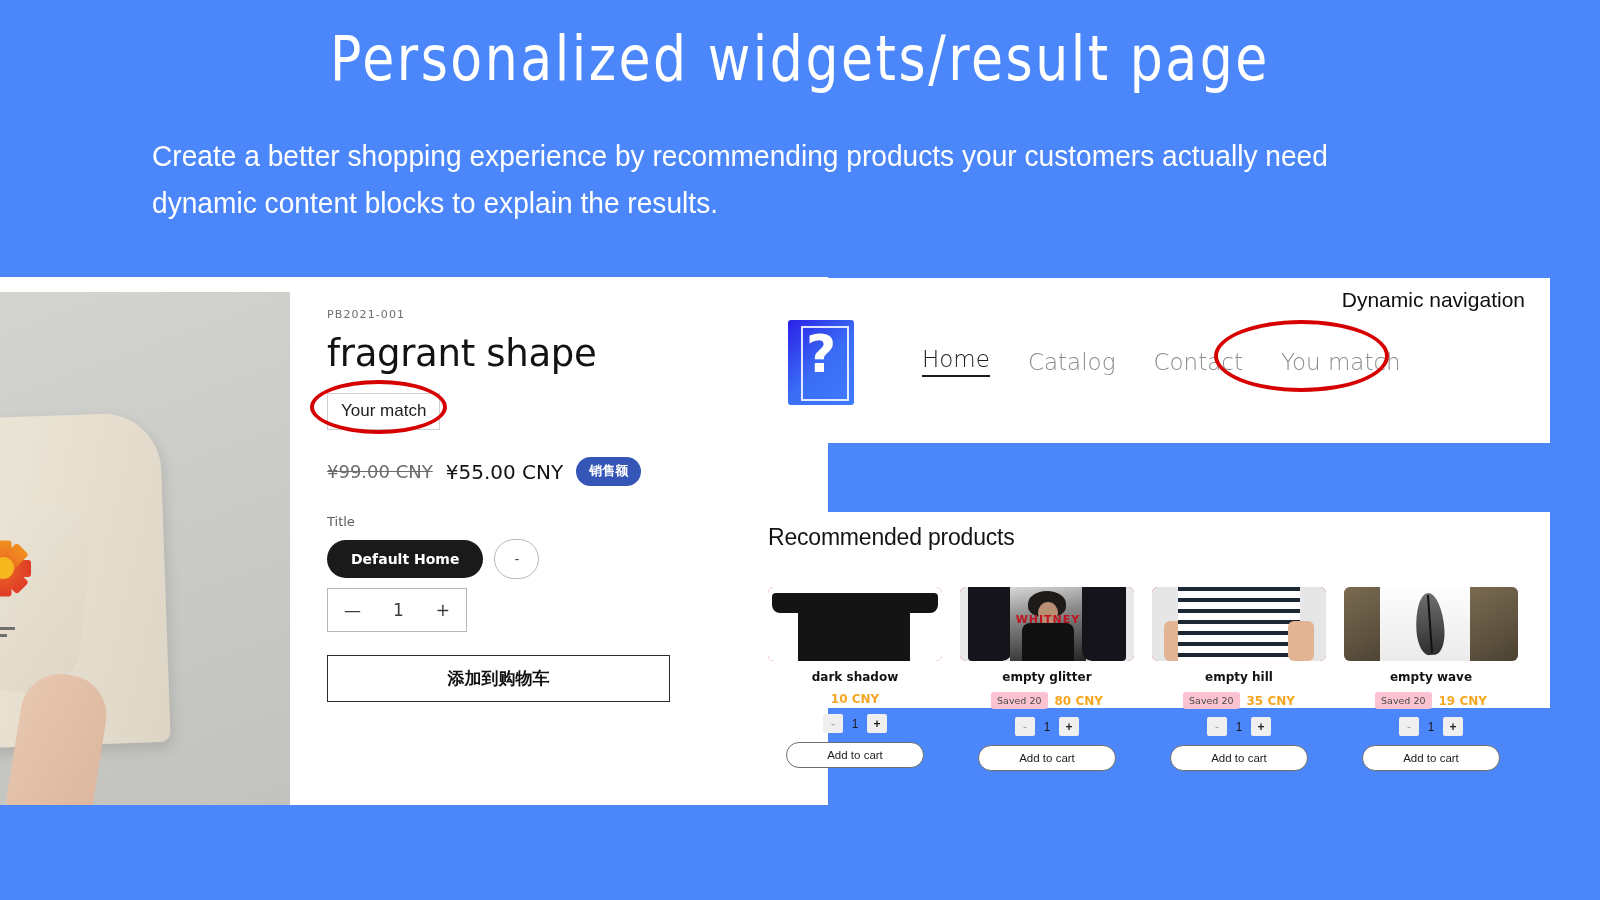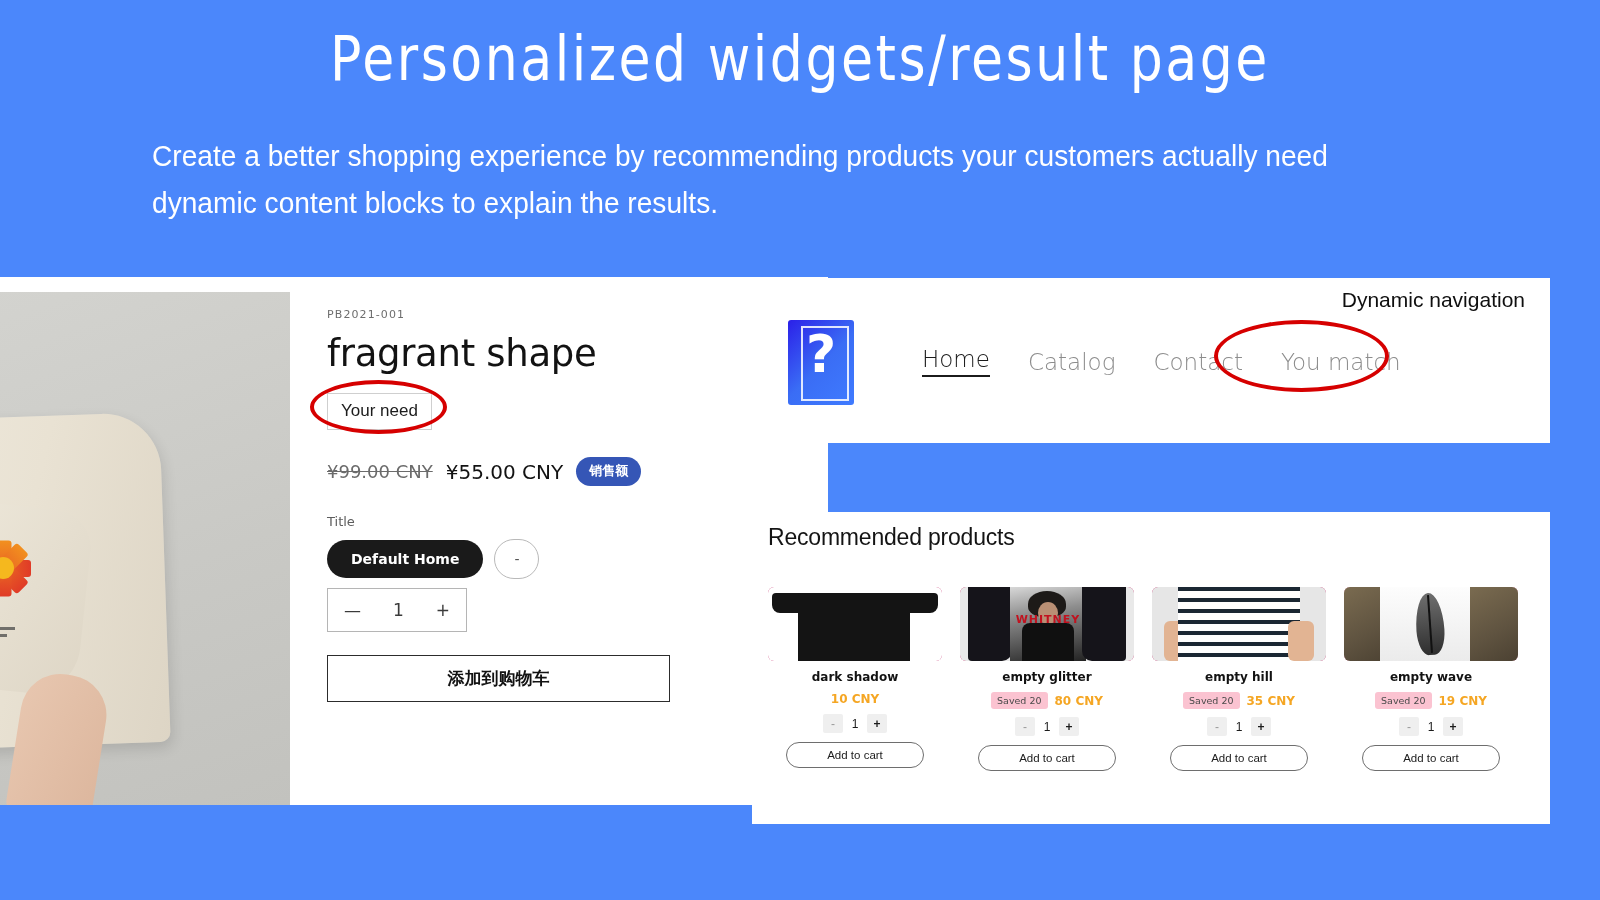--- a/index.html
+++ b/index.html
@@ -214,21 +214,21 @@
   .nav-link.active {
     color: #1b1b1b;
     border-bottom: 2px solid #1b1b1b; padding-bottom: 3px;
   }
   .ellipse.e2 { left: 462px; top: 42px; width: 175px; height: 72px; }
 
   
   .rec-card {
     position: absolute;
     left: 752px; top: 512px;
-    width: 798px; height: 312px;
+    width: 798px; height: 196px;
     background: #ffffff;
   }
   .rec-title {
     position: absolute; left: 16px; top: 12px;
     font-size: 23px; color: #141414; letter-spacing: -0.2px;
   }
   .rec-grid {
     position: absolute; left: 16px; top: 47px; right: 16px;
     display: flex; gap: 18px;
   }
@@ -358,21 +358,21 @@
     </div>
     <div class="tiny-text"></div>
     <div class="tiny-text t2"></div>
   </div>
 
   <div class="pdp-info">
     <div class="pdp-sku">PB2021-001</div>
     <div class="pdp-title">fragrant shape</div>
 
     <div class="match-wrap">
-      <div class="match-box">Your need</div>
+      <div class="match-box">Your match</div>
       <div class="ellipse e1"></div>
     </div>
 
     <div class="price-row">
       <span class="price-old">¥99.00 CNY</span>
       <span class="price-new">¥55.00 CNY</span>
       <span class="sale-badge">销售额</span>
     </div>
 
     <div class="field-label">Title</div>

